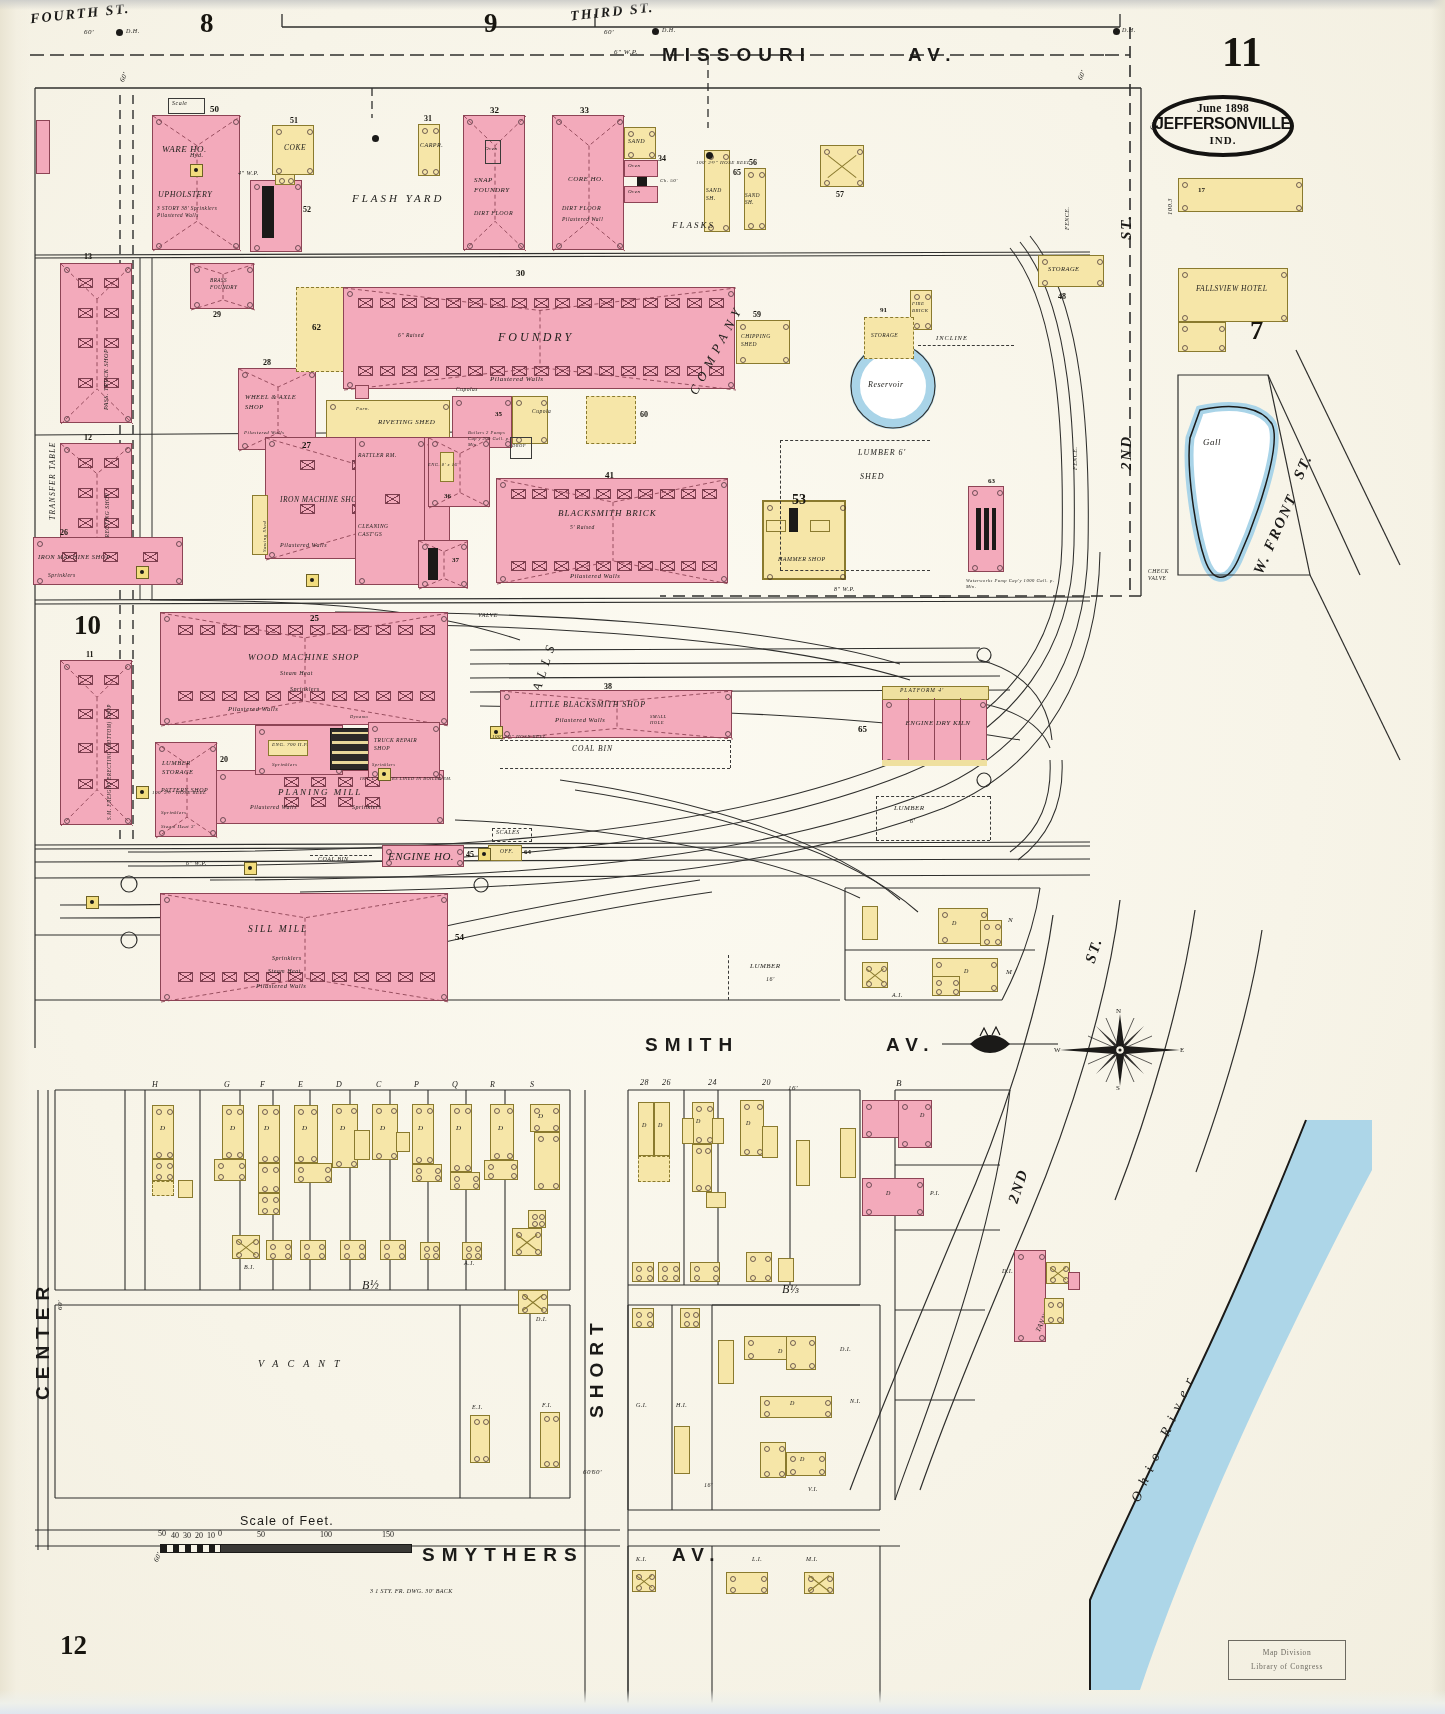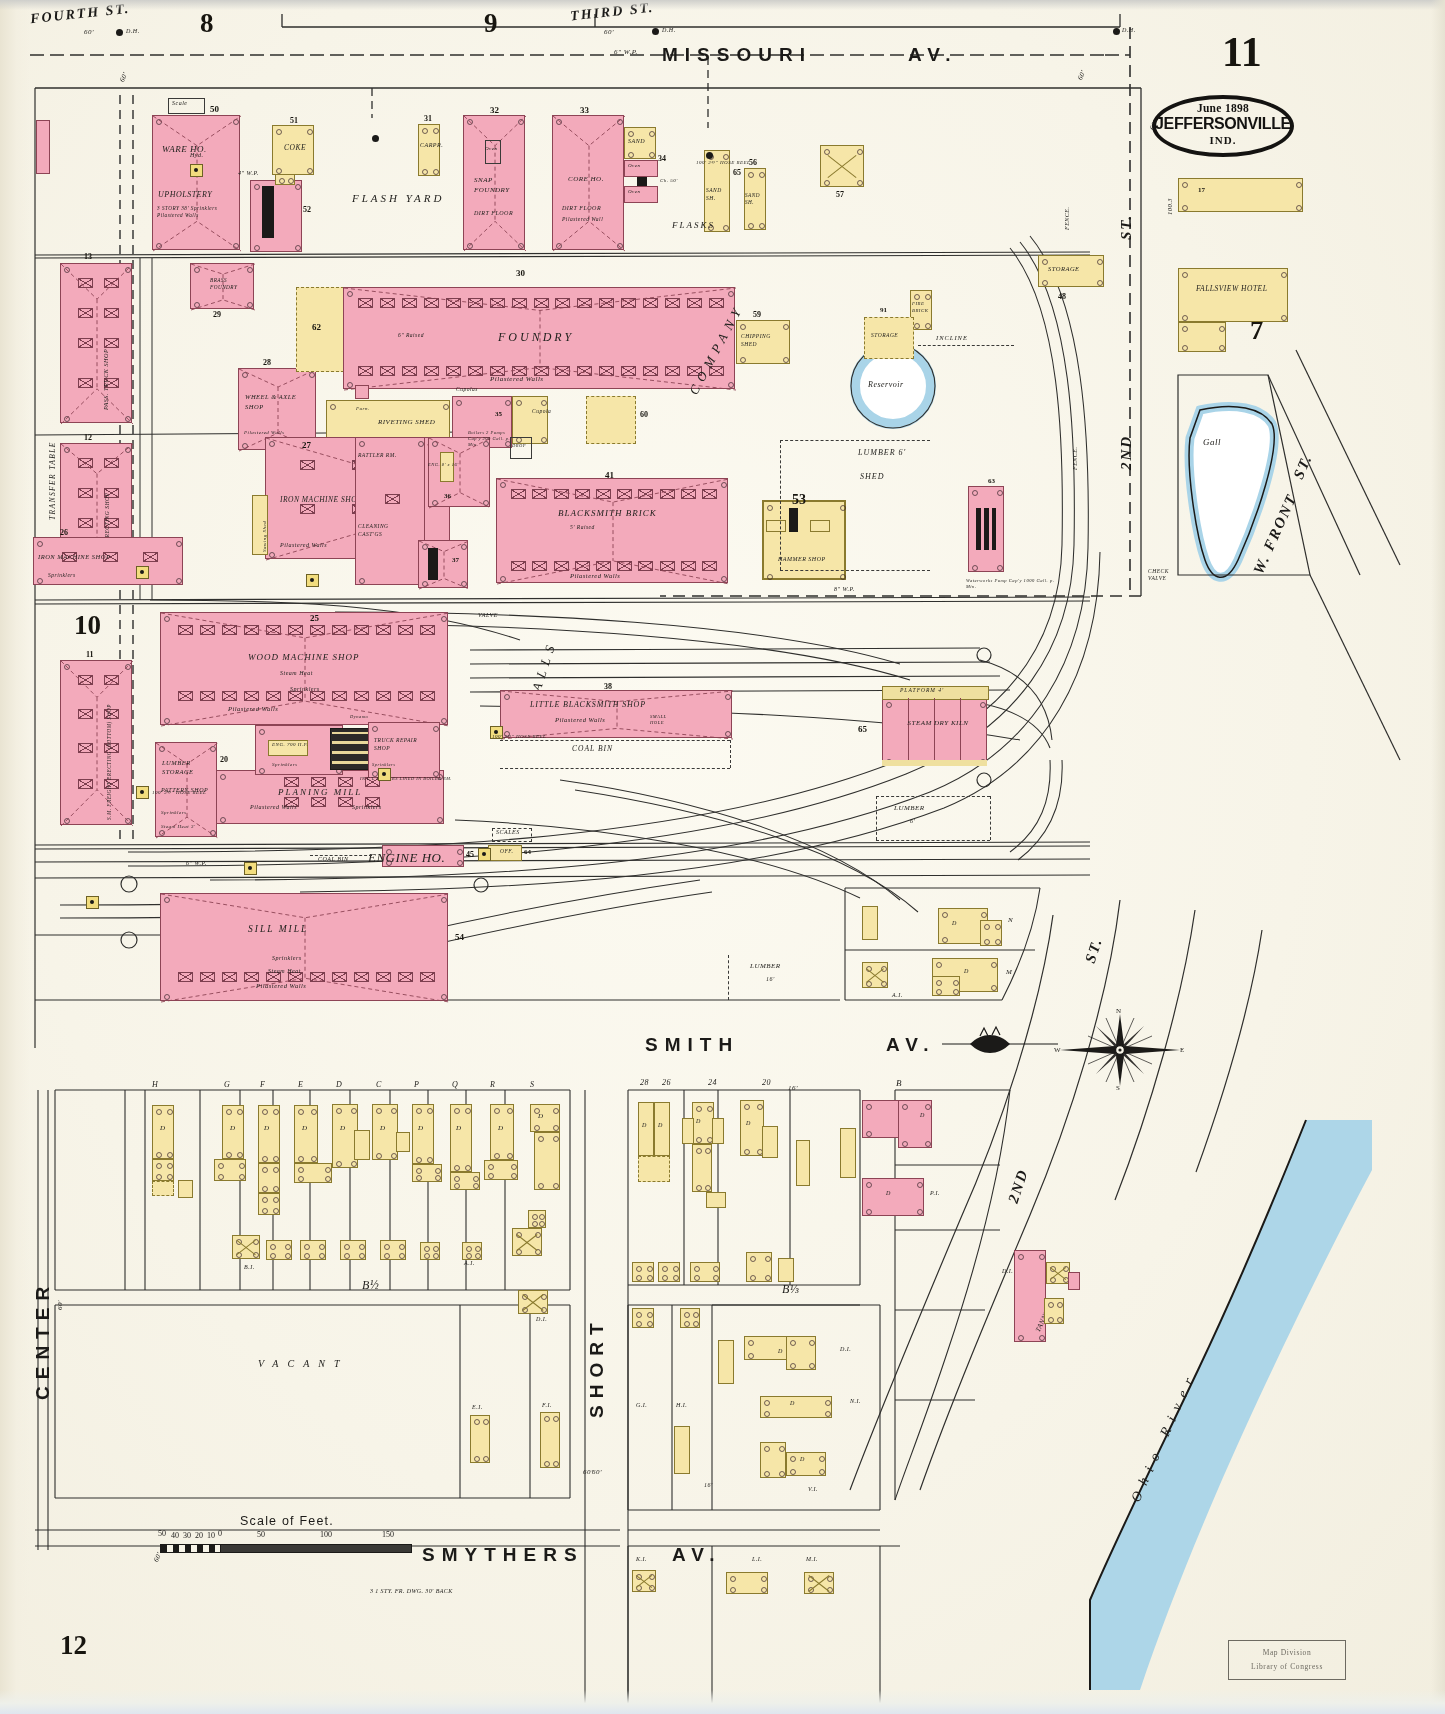--- a/index.html
+++ b/index.html
@@ -927,38 +927,38 @@
       <div style="position: absolute; width: 4px; height: 4px; border: 1px solid rgba(60, 40, 45, 0.7); border-radius: 50%; left: 3px; top: 3px;"></div>
       <div style="position: absolute; width: 4px; height: 4px; border: 1px solid rgba(60, 40, 45, 0.7); border-radius: 50%; left: 97px; top: 3px;"></div>
       <div style="position: absolute; width: 4px; height: 4px; border: 1px solid rgba(60, 40, 45, 0.7); border-radius: 50%; left: 3px; top: 60px;"></div>
       <div style="position: absolute; width: 4px; height: 4px; border: 1px solid rgba(60, 40, 45, 0.7); border-radius: 50%; left: 97px; top: 60px;"></div>
     </div>
   <div class="abs" style="left:882px;top:686px;width:105px;height:12px;background:#efe09f;border:1px solid #8a7a2e;"></div>
   <div class="lbl hand" style="left:900px;top:687px;font-size:5.5px;letter-spacing:1px;">PLATFORM 4'</div>
   <div class="abs" style="left:908px;top:698px;width:1px;height:68px;background:#8d4455;"></div>
   <div class="abs" style="left:934px;top:698px;width:1px;height:68px;background:#8d4455;"></div>
   <div class="abs" style="left:960px;top:698px;width:1px;height:68px;background:#8d4455;"></div>
-  <div class="lbl hand" style="left:898px;top:718px;font-size:7px;width:80px;white-space:normal;line-height:11px;text-align:center;">STEAM DRY KILN</div>
+  <div class="lbl hand" style="left:898px;top:718px;font-size:7px;width:80px;white-space:normal;line-height:11px;text-align:center;">ENGINE DRY KILN</div>
   <div class="blocknum" style="left:858px;top:724px;font-size:9px;">65</div>
   <div class="abs" style="left:882px;top:760px;width:105px;height:6px;background:#efe09f;"></div>
 
   <div class="dashline" style="left:876px;top:796px;width:114px;"></div>
   <div class="dashline" style="left:876px;top:840px;width:114px;"></div>
   <div class="dashline-v" style="left:876px;top:796px;height:44px;"></div>
   <div class="dashline-v" style="left:990px;top:796px;height:44px;"></div>
   <div class="lbl hand" style="left:894px;top:804px;font-size:7px;">LUMBER</div>
   <div class="lbl hand" style="left:910px;top:818px;font-size:6px;">6'</div>
 
   <div class="bldg brick" style="left:382px;top:845px;width:82px;height:22px;">
       <div style="position: absolute; width: 4px; height: 4px; border: 1px solid rgba(60, 40, 45, 0.7); border-radius: 50%; left: 3px; top: 3px;"></div>
       <div style="position: absolute; width: 4px; height: 4px; border: 1px solid rgba(60, 40, 45, 0.7); border-radius: 50%; left: 74px; top: 3px;"></div>
       <div style="position: absolute; width: 4px; height: 4px; border: 1px solid rgba(60, 40, 45, 0.7); border-radius: 50%; left: 3px; top: 14px;"></div>
       <div style="position: absolute; width: 4px; height: 4px; border: 1px solid rgba(60, 40, 45, 0.7); border-radius: 50%; left: 74px; top: 14px;"></div>
     </div>
-  <div class="lbl hand" style="left:368px;top:850px;font-size:13px;">ENGINE HO.</div>
+  <div class="lbl hand" style="left:388px;top:850px;font-size:11px;">ENGINE HO.</div>
   <div class="blocknum" style="left:466px;top:850px;font-size:8px;">45</div>
   <div class="dashline" style="left:310px;top:855px;width:62px;"></div>
   <div class="lbl hand" style="left:318px;top:856px;font-size:6px;">COAL BIN</div>
 
   <div class="nofill abs" style="left:492px;top:828px;width:38px;height:12px;border-style:dashed;"></div>
   <div class="lbl hand" style="left:496px;top:829px;font-size:6px;">SCALES</div>
   <div class="bldg frame" style="left:488px;top:845px;width:34px;height:16px;"></div>
   <div class="lbl hand" style="left:500px;top:848px;font-size:5.5px;">OFF.</div>
   <div class="blocknum" style="left:524px;top:848px;font-size:7px;">64</div>
 

